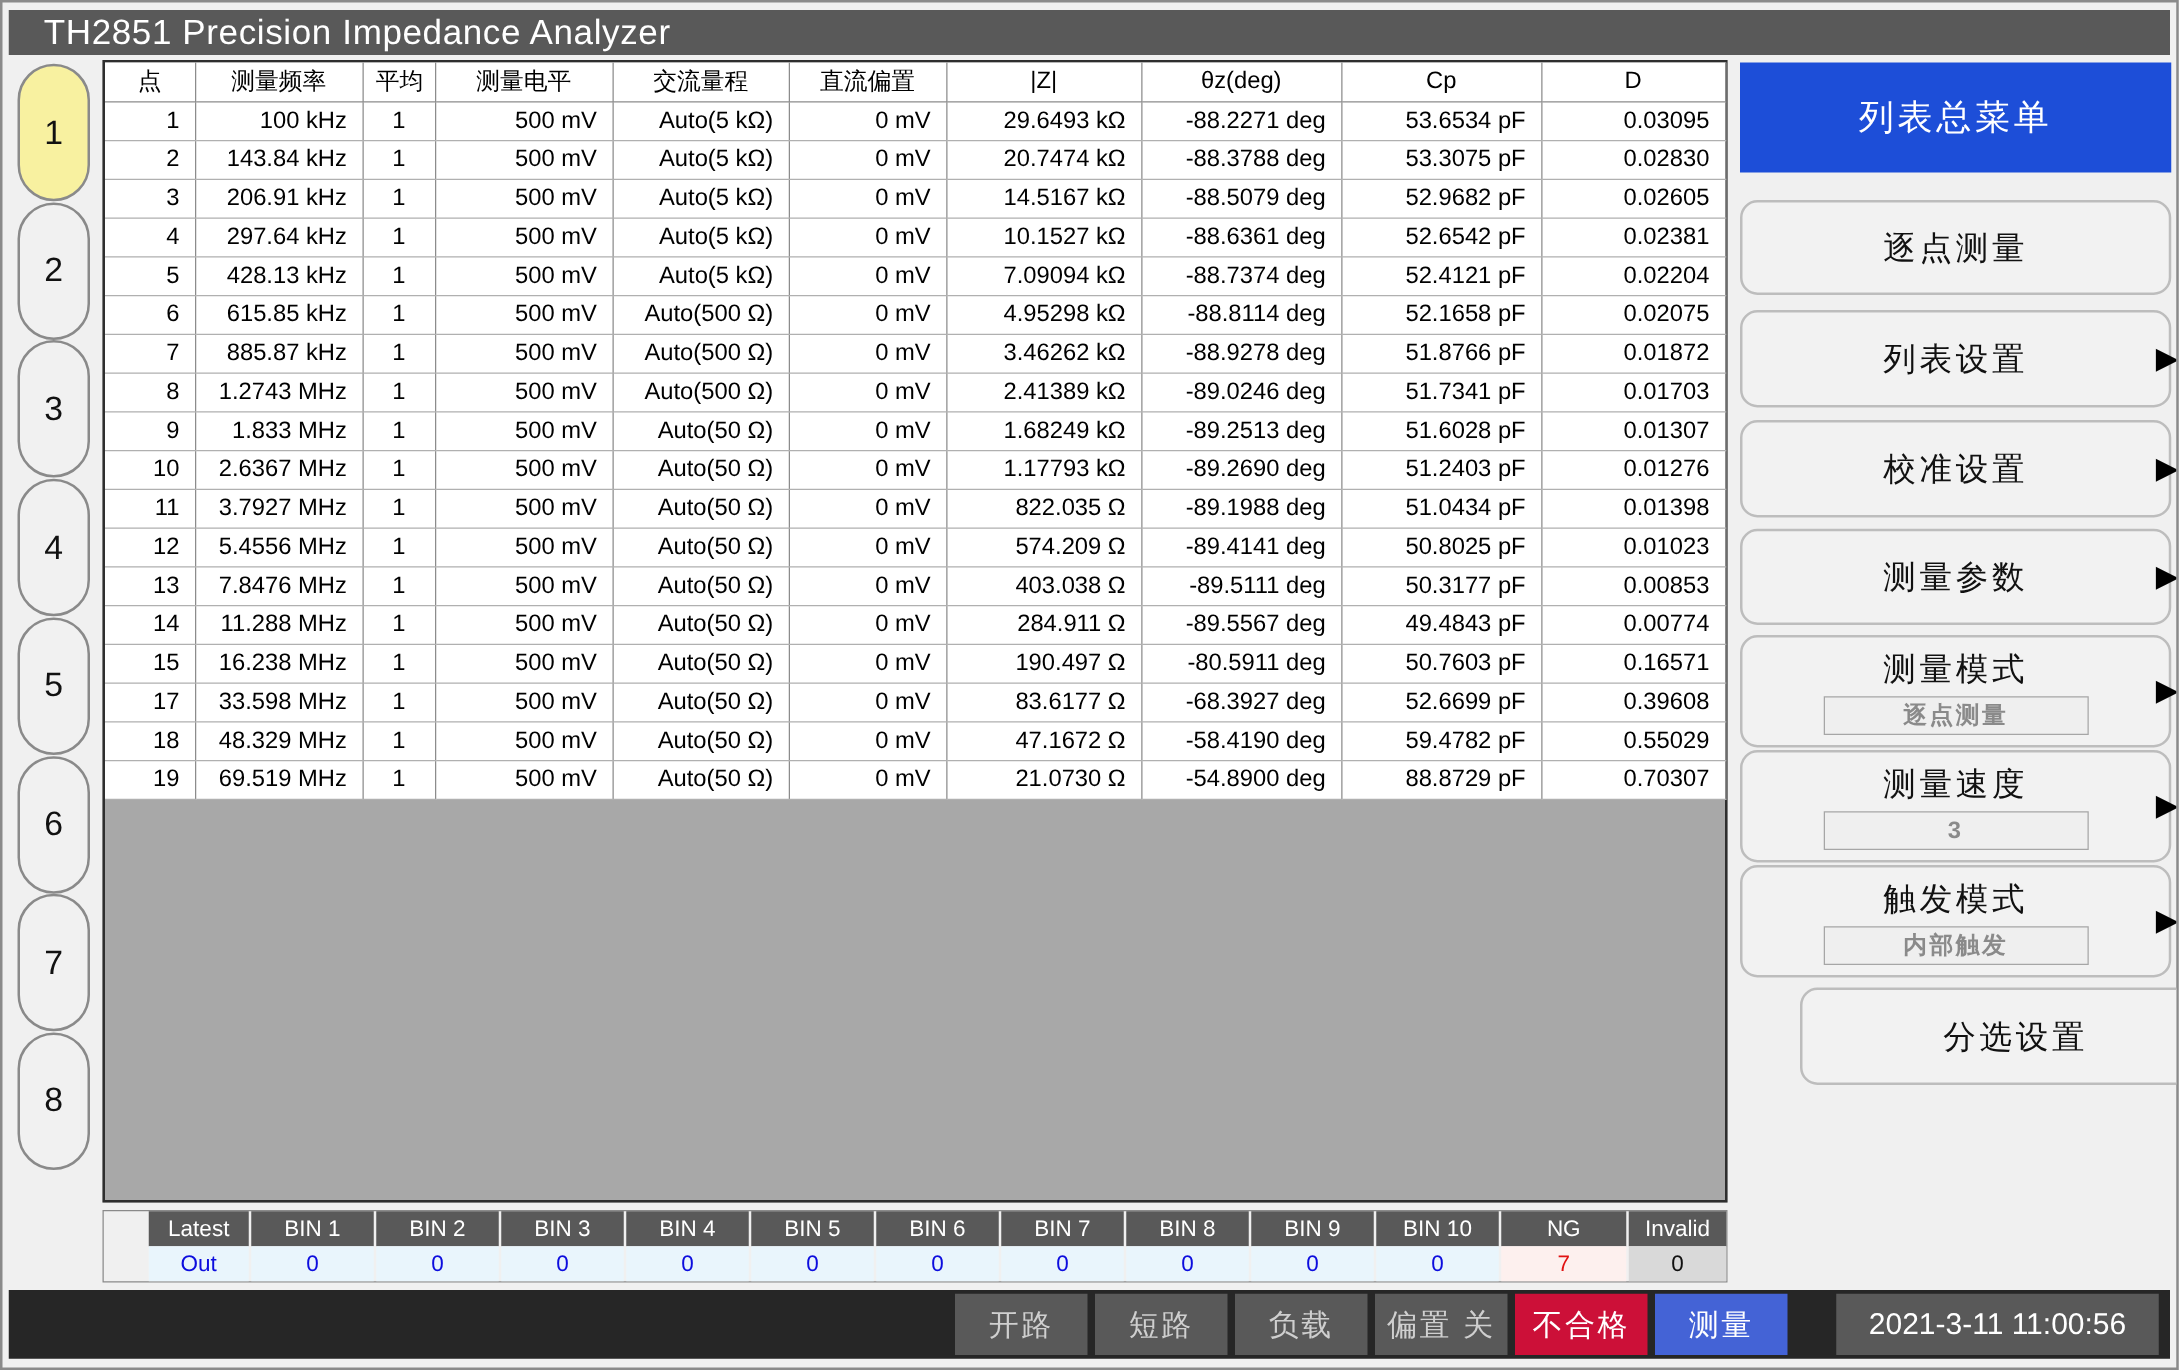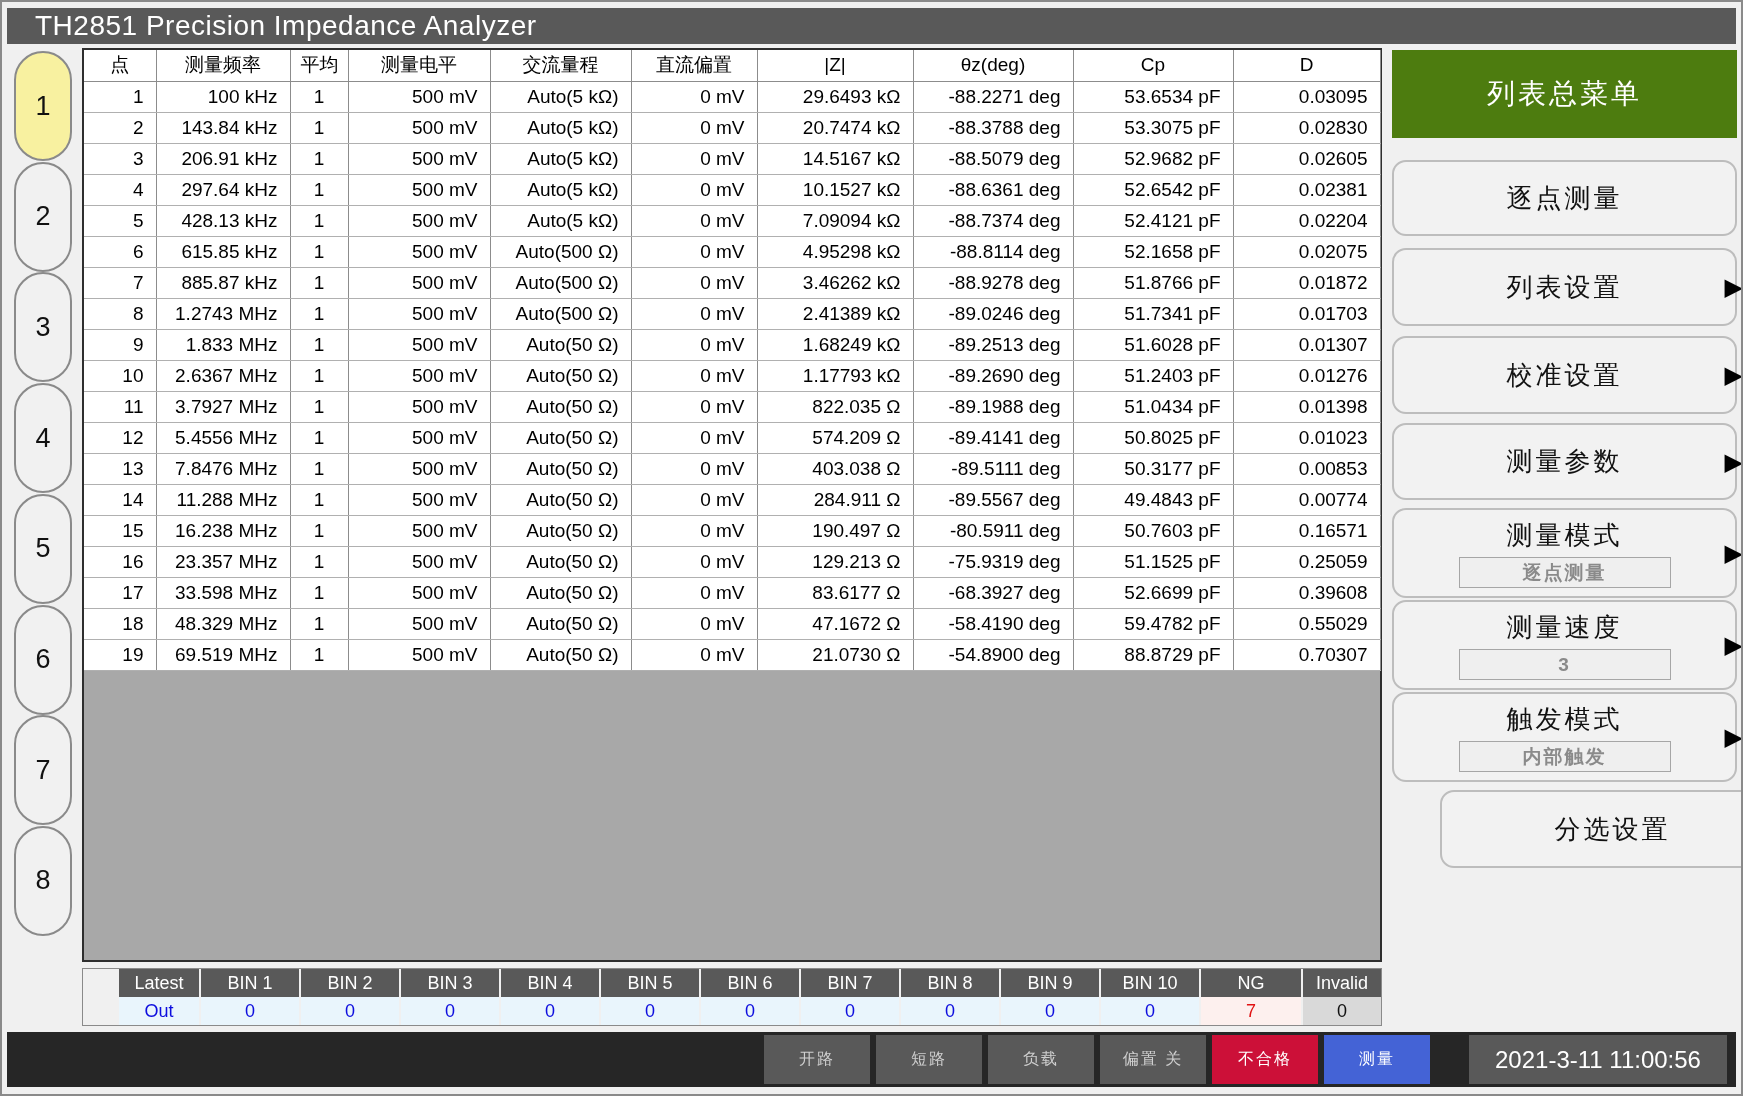--- a/index.html
+++ b/index.html
@@ -52,21 +52,21 @@
   .binrow > div.c-latest { flex:0 0 80px;margin-left:36px; }
   .binrow > div.c-ng { flex:0 0 100px; }
   .binrow > div.c-invalid { flex:1 1 auto; margin-right:0; }
   .binrow.hdr > div { background:#595959; color:#fff; }
   .binrow.val > div { background:#e9f5fc; color:#0d0dde; }
   .binrow.val > div.c-ng { background:#fdf0ee; color:#e11212; }
   .binrow.val > div.c-invalid { background:#d9d9d9; color:#111; }
   
   .menu-title {
     position:absolute; left:1390px; width:345px; top:48px; height:88px;
-    background:#4d7c0f; color:#fff; font-size:28px; letter-spacing:3px;
+    background:#1d4ed8; color:#fff; font-size:28px; letter-spacing:3px;
     display:flex; align-items:center; justify-content:center;
   }
   .mbtn {
     position:absolute; left:1390px; width:345px;
     background:#f2f2f2; border:2px solid #bdbdbd; border-radius:14px;
     display:flex; flex-direction:column; align-items:center; justify-content:center;
   }
   .mbtn .lbl { font-size:26px; color:#111; letter-spacing:3px; }
   .mbtn .sub {
     width:212px; height:31px; line-height:29px; margin-top:4px; text-align:center;
@@ -78,21 +78,21 @@
     font-size:24px; color:#000; line-height:1;
   }
   
   .statusbar {
     position:absolute; left:5px; right:5px; top:1030px; height:55px;
     background:#262626;
   }
   .sbtn {
     position:absolute; top:3px; height:49px; width:106px;
     display:flex; align-items:center; justify-content:center;
-    font-size:16px; letter-spacing:2px;
+    font-size:24px; letter-spacing:2px;
   }
   .sbtn.gray { background:#595959; color:#cfcfcf; }
   .sbtn.red  { background:#cc1038; color:#fff; }
   .sbtn.blue { background:#4463d6; color:#fff; }
   .sbtn:nth-child(1){ left:757px; }
   .sbtn:nth-child(2){ left:869px; }
   .sbtn:nth-child(3){ left:981px; }
   .sbtn:nth-child(4){ left:1093px; }
   .sbtn:nth-child(5){ left:1205px; }
   .sbtn:nth-child(6){ left:1317px; }
@@ -321,32 +321,20 @@
           <td class="a-center">1</td>
           <td class="a-right">500 mV</td>
           <td class="a-right">Auto(50 Ω)</td>
           <td class="a-right">0 mV</td>
           <td class="a-right">190.497 Ω</td>
           <td class="a-right">-80.5911 deg</td>
           <td class="a-right">50.7603 pF</td>
           <td class="a-right">0.16571</td>
         </tr>
         <tr>
-          <td class="a-right">16</td>
-          <td class="a-right">23.357 MHz</td>
-          <td class="a-center">1</td>
-          <td class="a-right">500 mV</td>
-          <td class="a-right">Auto(50 Ω)</td>
-          <td class="a-right">0 mV</td>
-          <td class="a-right">129.213 Ω</td>
-          <td class="a-right">-75.9319 deg</td>
-          <td class="a-right">51.1525 pF</td>
-          <td class="a-right">0.25059</td>
-        </tr>
-        <tr>
           <td class="a-right">17</td>
           <td class="a-right">33.598 MHz</td>
           <td class="a-center">1</td>
           <td class="a-right">500 mV</td>
           <td class="a-right">Auto(50 Ω)</td>
           <td class="a-right">0 mV</td>
           <td class="a-right">83.6177 Ω</td>
           <td class="a-right">-68.3927 deg</td>
           <td class="a-right">52.6699 pF</td>
           <td class="a-right">0.39608</td>

